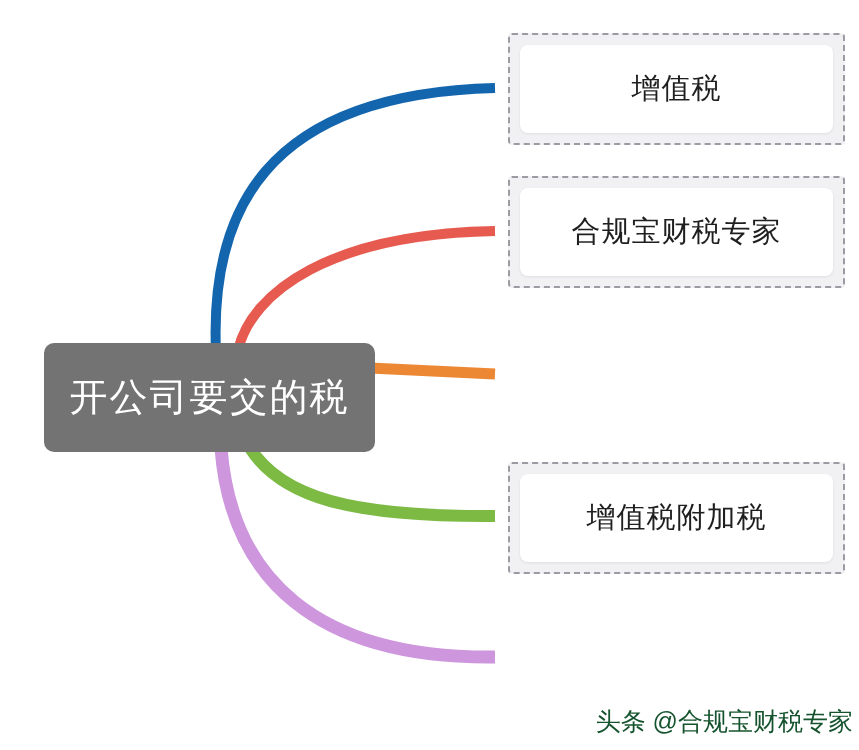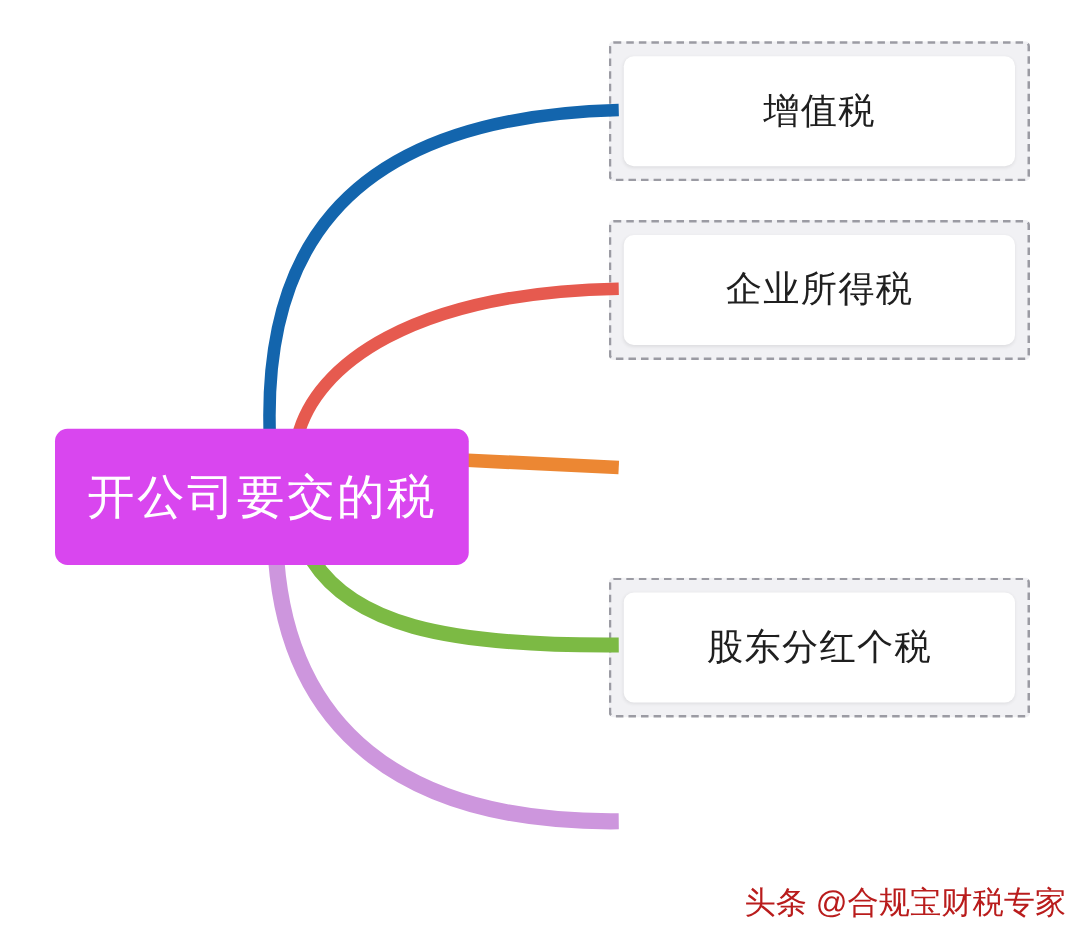--- a/index.html
+++ b/index.html
@@ -39,21 +39,21 @@
   }
   .root-label {
     color: #ffffff;
     font-size: 38px;
     font-weight: 400;
     letter-spacing: 2px;
     white-space: nowrap;
   }
   .branch-box {
     position: absolute;
-    left: 487px;
+    left: 508px;
     width: 337px;
     height: 112px;
     box-sizing: border-box;
     border: 2px dashed #9B9BA3;
     background: #F1F1F4;
     border-radius: 4px;
     z-index: 1;
   }
   .branch-box .card {
     position: absolute;
@@ -79,57 +79,57 @@
   .box-2 { top: 176px; }
   .box-3 { top: 319px; }
   .box-4 { top: 462px; }
   .box-5 { top: 605px; }
   .watermark {
     position: absolute;
     right: 6px;
     bottom: 12px;
     z-index: 5;
     font-size: 25px;
-    color: #b91c1c;
+    color: #14532d;
     text-shadow: 1px 1px 0 #ffffff, 2px 2px 1px #ffffff;
     white-space: nowrap;
   }
 </style>
 </head>
 <body>
 
 <div class="canvas">
 
   <svg class="curves" viewBox="0 0 859 750" xmlns="http://www.w3.org/2000/svg">
     <path d="M 216 352 C 210 215, 262 94, 495 88" fill="none" stroke-width="10" stroke-linecap="butt" stroke="#1365AD"></path>
     <path d="M 238 350 C 252 292, 330 234, 495 231" fill="none" stroke-width="10" stroke-linecap="butt" stroke="#E65A4F"></path>
     <path d="M 370 368 L 495 374" fill="none" stroke-width="11" stroke-linecap="butt" stroke="#EC8733"></path>
     <path d="M 250 448 C 282 498, 352 517, 495 516" fill="none" stroke-width="12" stroke-linecap="butt" stroke="#7CBA44"></path>
     <path d="M 221 448 C 231 578, 316 659, 495 657" fill="none" stroke-width="13" stroke-linecap="butt" stroke="#CD96DD"></path>
   </svg>
 
-  <div class="root-node" style="background-color: #d946ef;">
+  <div class="root-node" style="background-color: #737373;">
     <span class="root-label">开公司要交的税</span>
   </div>
 
   <div class="branch-box box-1">
     <div class="card">
       <span class="branch-label">增值税</span>
     </div>
   </div>
 
   <div class="branch-box box-2">
     <div class="card">
-      <span class="branch-label">企业所得税</span>
+      <span class="branch-label">合规宝财税专家</span>
     </div>
   </div>
 
 
   <div class="branch-box box-4">
     <div class="card">
-      <span class="branch-label">股东分红个税</span>
+      <span class="branch-label">增值税附加税</span>
     </div>
   </div>
 
 
   <div class="watermark">头条 @合规宝财税专家</div>
 
 </div>
 
 </body></html>

